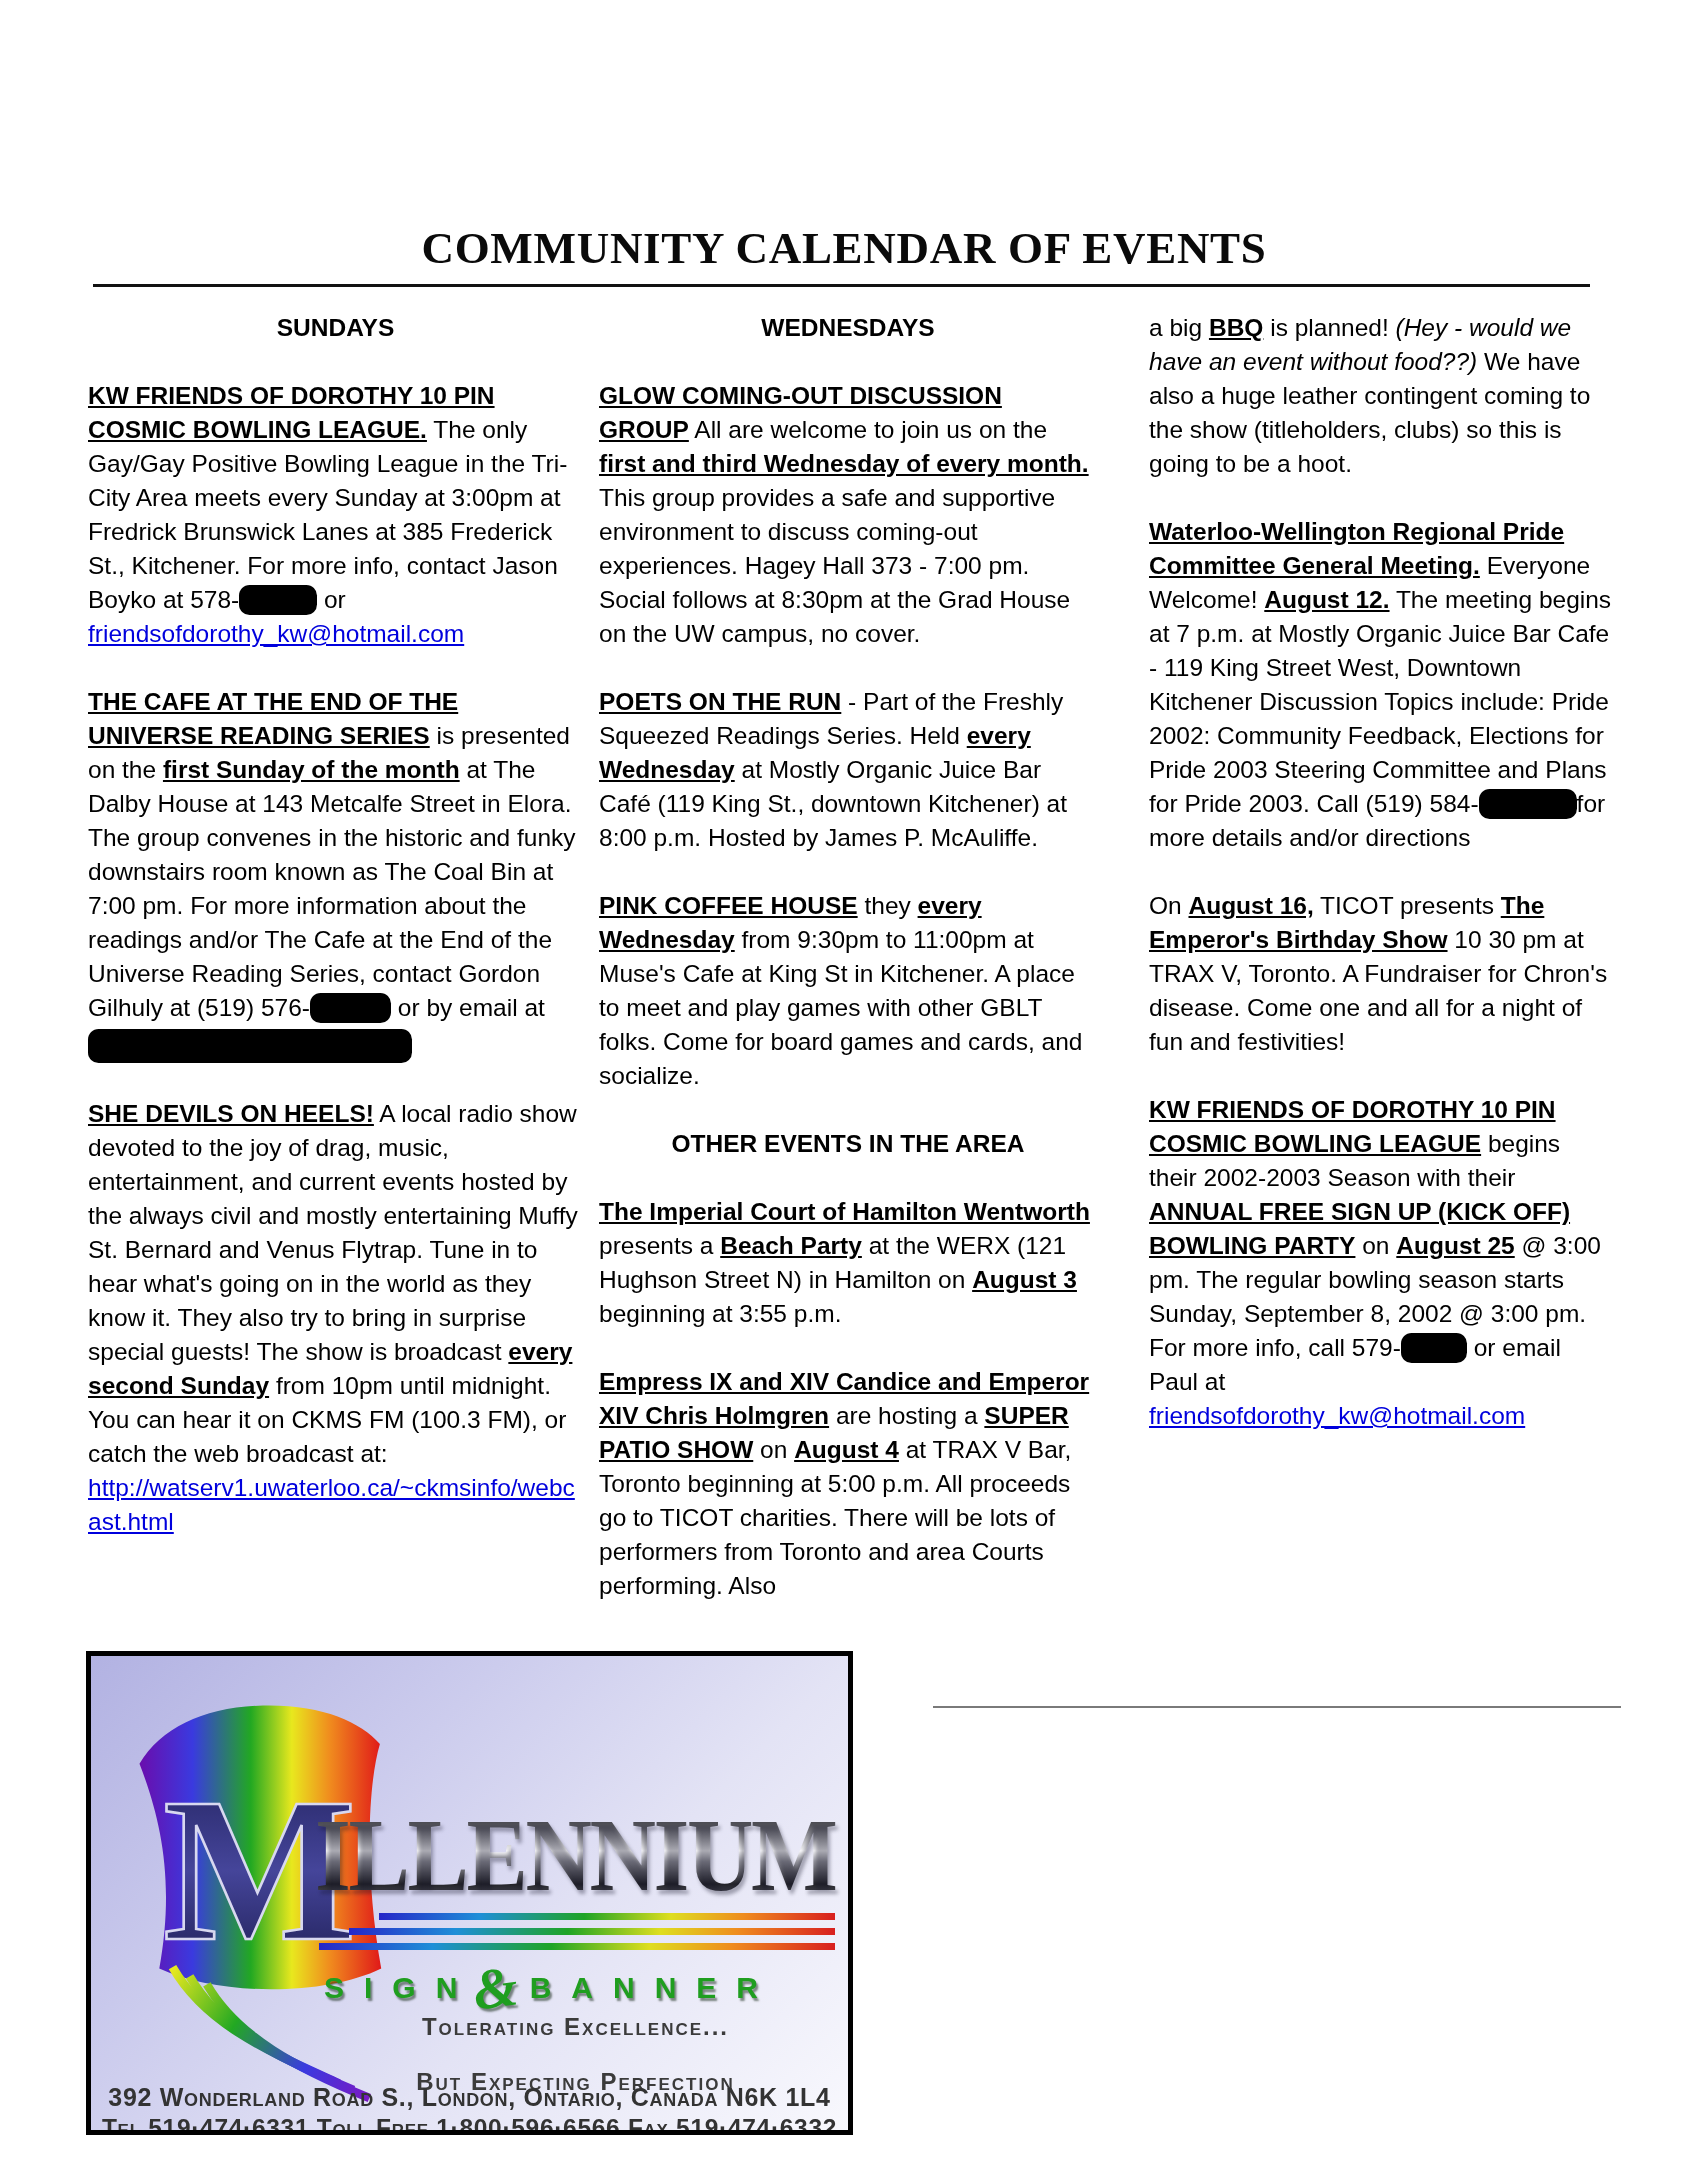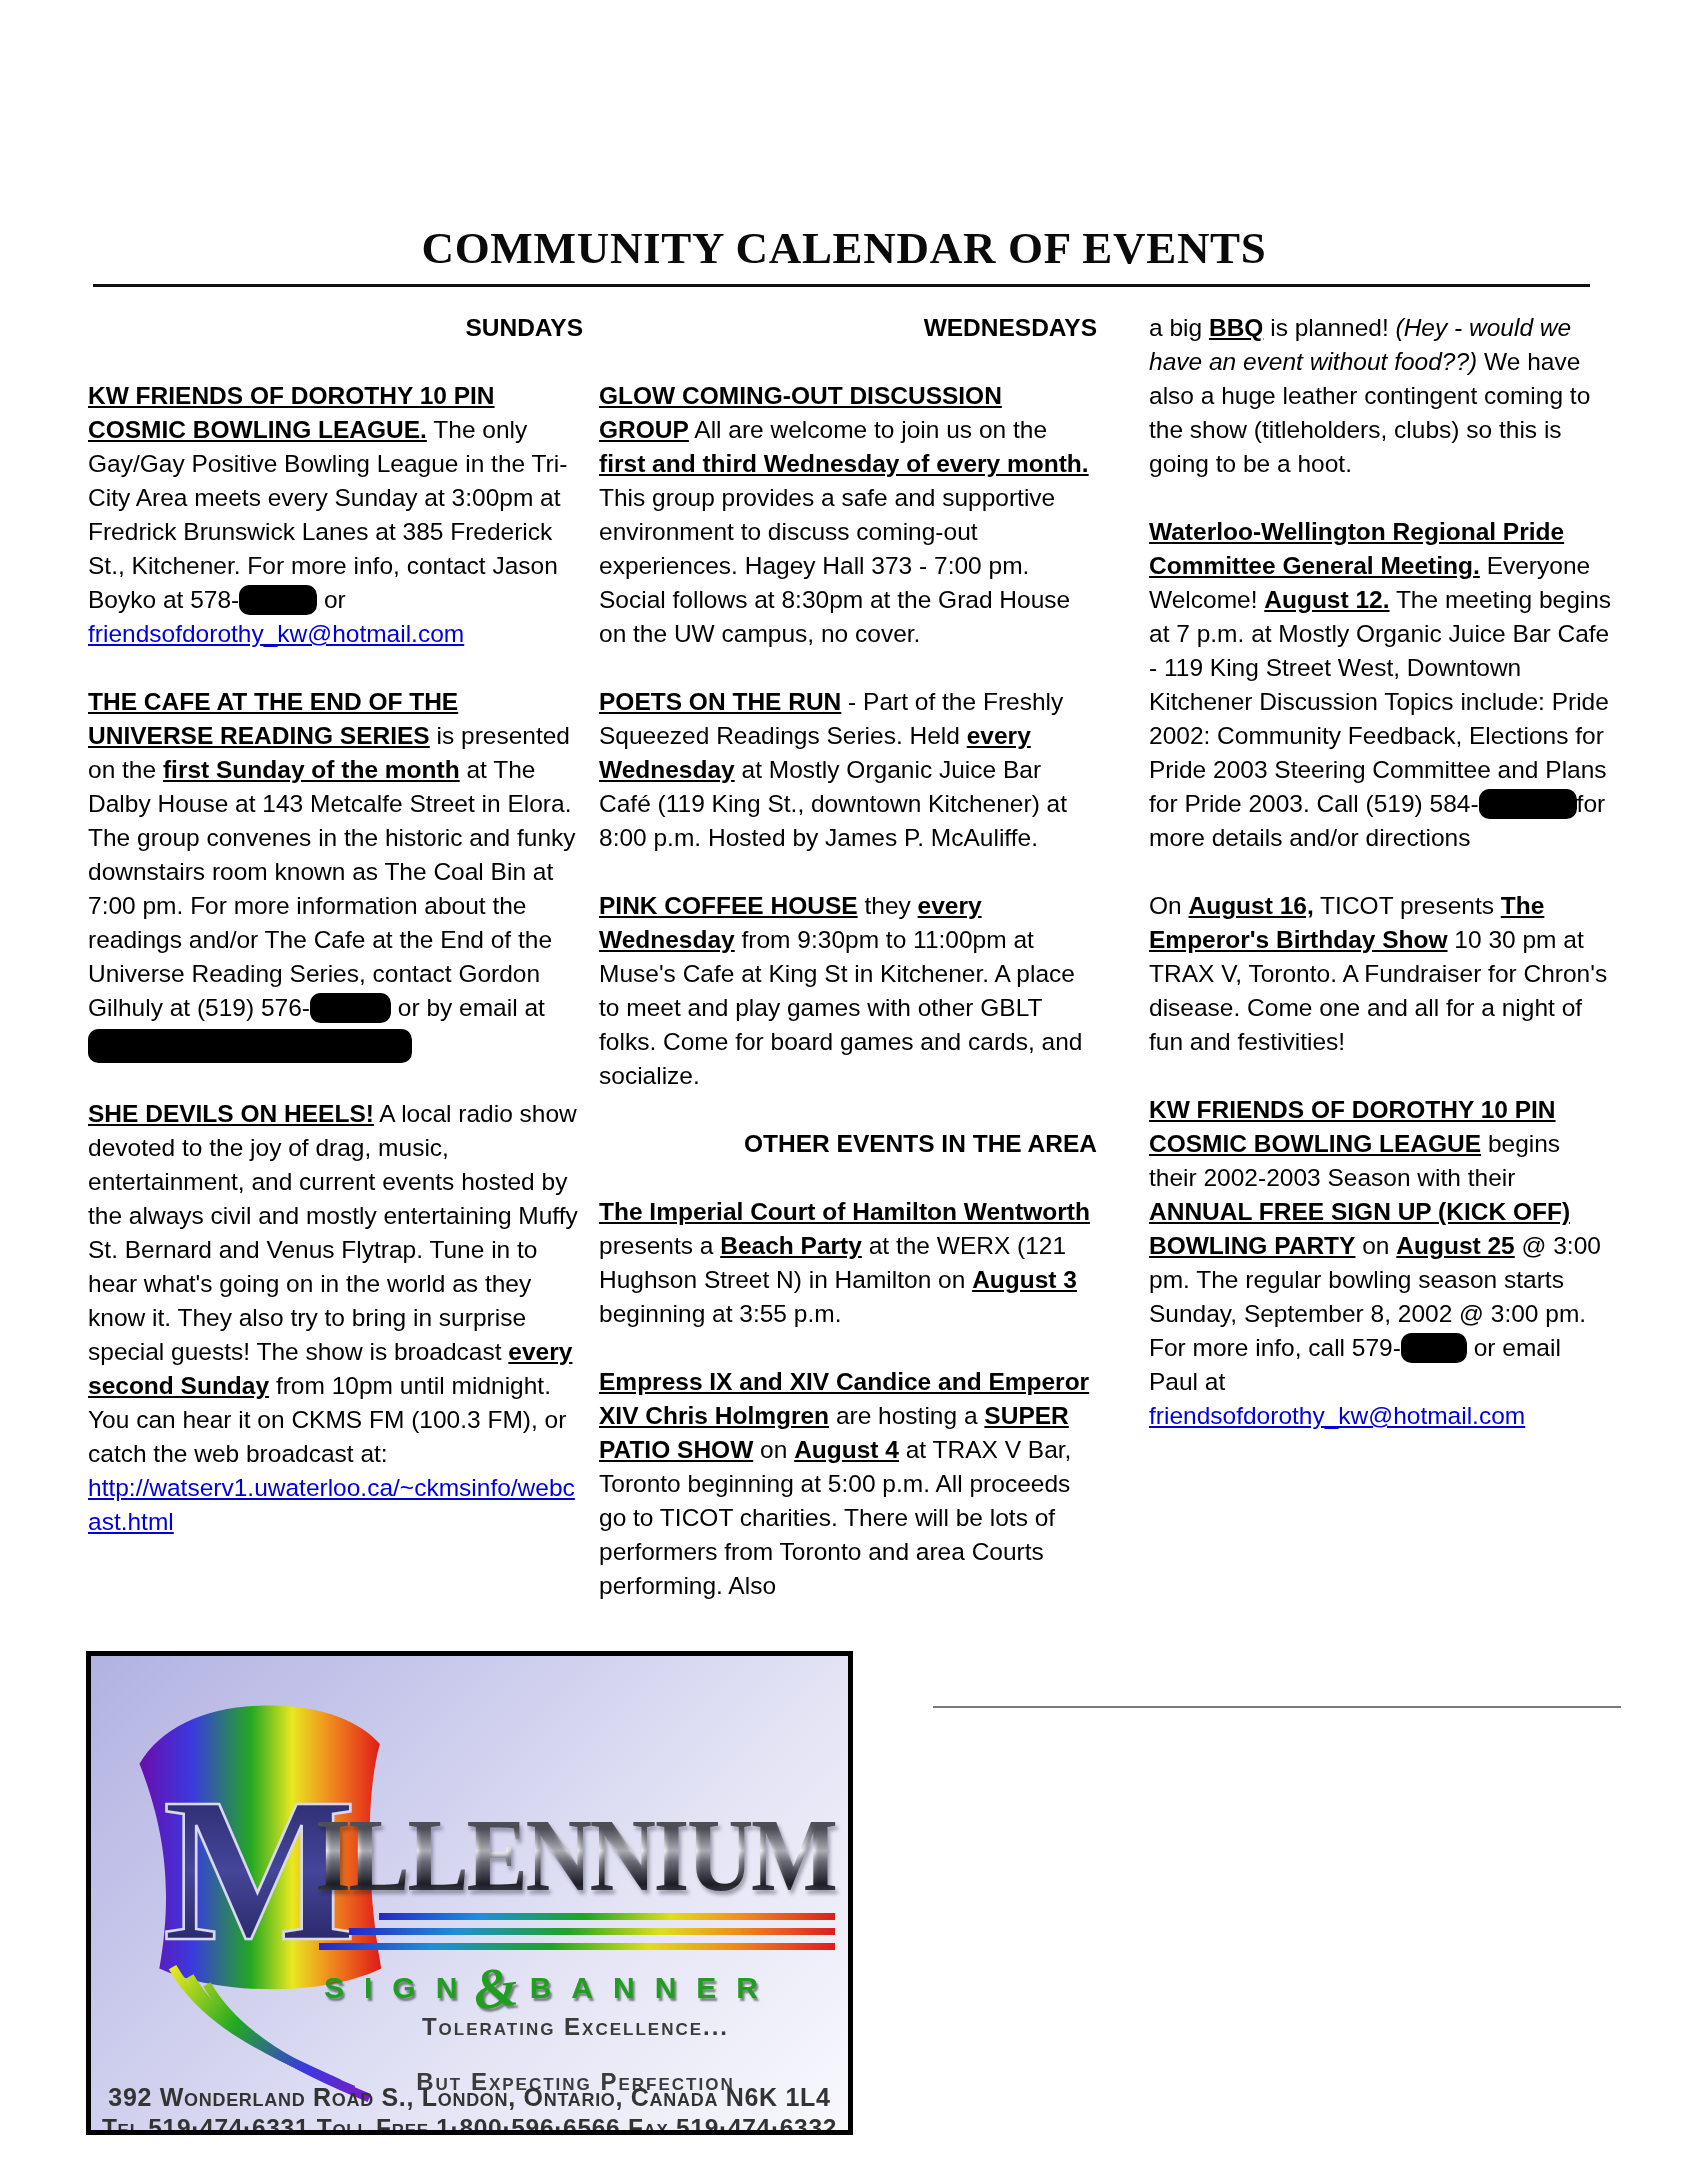--- a/index.html
+++ b/index.html
@@ -16,21 +16,21 @@
   
   .cal-title{position:absolute;left:93px;top:222px;width:1502px;margin:0;text-align:center;
              font-family:"Liberation Serif",serif;font-weight:bold;font-size:45px;color:#0a0a0a;letter-spacing:0.7px;}
   .rule{position:absolute;left:93px;top:284px;width:1497px;height:3.3px;background:#111;}
 
   
   .col{position:absolute;top:311px;font-size:24.5px;line-height:34px;color:#000;}
   .col1{left:88px;width:495px;}
   .col2{left:599px;width:498px;}
   .col3{left:1149px;width:464px;}
-  .colhead{font-weight:bold;text-align:right;margin:0 0 34px 0;}
+  .colhead{font-weight:bold;text-align:center;margin:0 0 34px 0;}
   .col p{margin:0 0 34px 0;}
   .b{font-weight:bold;text-decoration:underline;}
   .i{font-style:italic;}
   a.link{color:#0000dd;text-decoration:underline;word-break:break-all;cursor:pointer;}
   .redact{display:inline-block;background:#000;border-radius:10.6px;height:30px;vertical-align:-6.6px;}
   .redact.bar{display:block;height:34px;border-radius:10.6px;margin-top:4px;}
 
   
   .divider-line{position:absolute;left:933px;top:1706px;width:688px;height:2px;background:#7a7a7a;}
 

